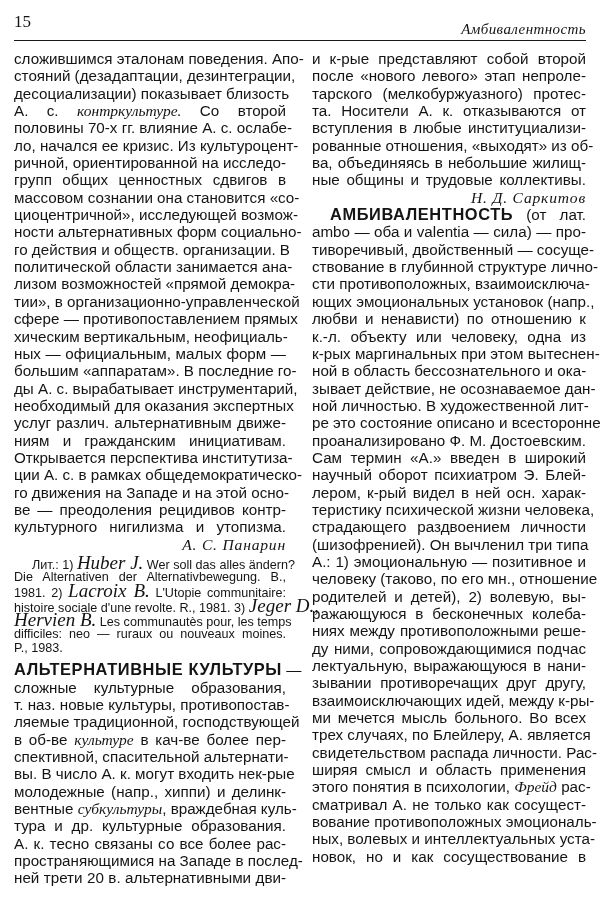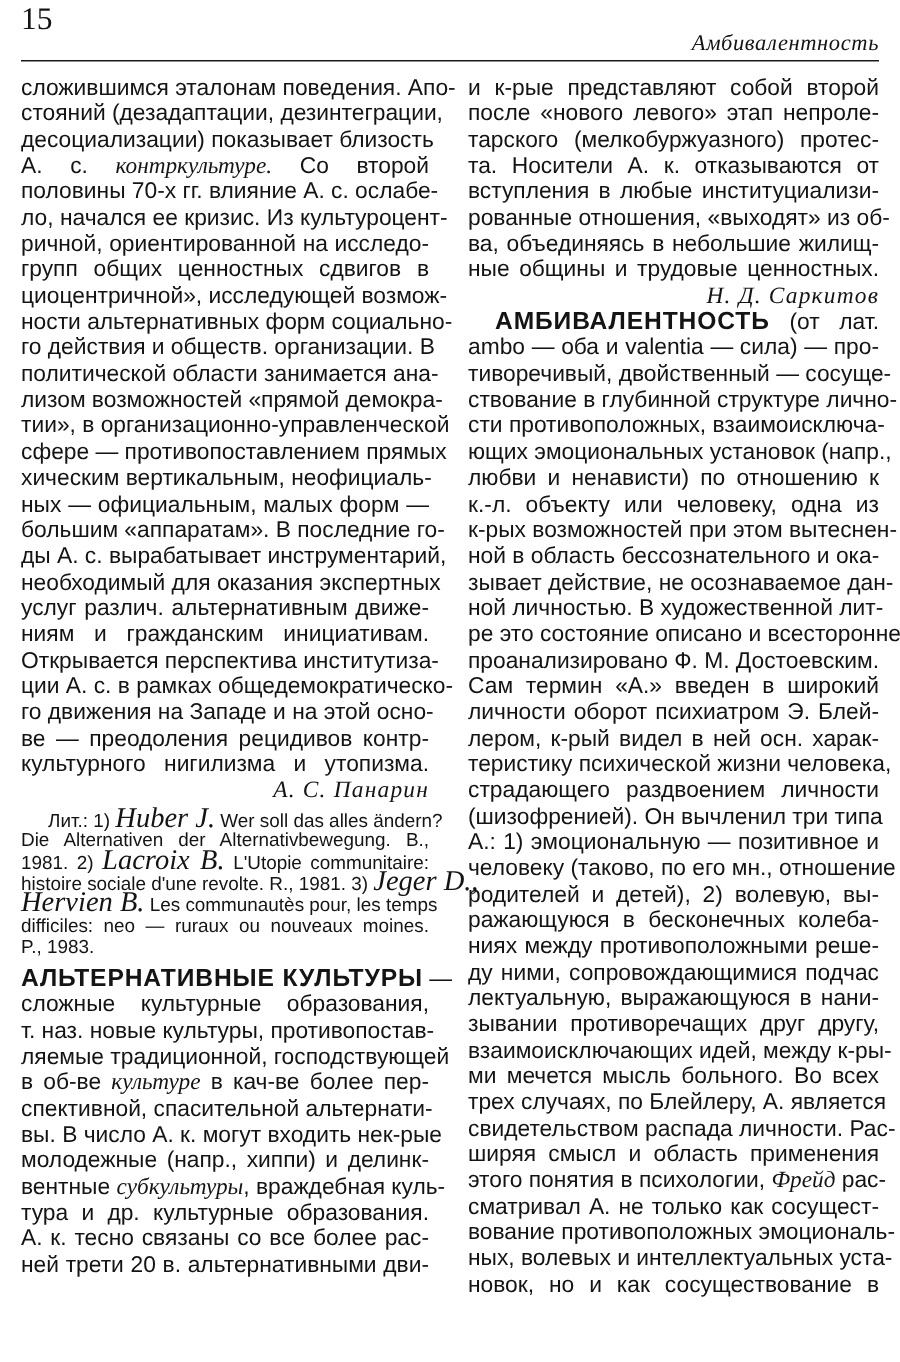--- a/index.html
+++ b/index.html
@@ -19,23 +19,23 @@
       position: absolute;
       left: 14px;
       top: 14px;
       width: 572px;
       height: 26px;
       border-bottom: 1.5px solid #1a1a1a;
     }
     .page-number {
       position: absolute;
       left: 0;
-      bottom: 18px;
+      bottom: 8px;
       font-family: "Liberation Serif", serif;
-      font-size: 21px;
+      font-size: 17px;
       line-height: 20px;
     }
     .running-head {
       position: absolute;
       right: 0;
       bottom: 1px;
       font-family: "Liberation Serif", serif;
       font-style: italic;
       font-size: 15px;
       line-height: 20px;
@@ -90,20 +90,21 @@
 <div class="column col-left">
   <div id="left-cont">
       <div class="line">сложившимся эталонам поведения. Апо-</div>
       <div class="line">стояний (дезадаптации, дезинтеграции,</div>
       <div class="line">десоциализации) показывает близость</div>
       <div class="line">А. с. <span class="it">контркультуре.</span> Со второй</div>
       <div class="line">половины 70-х гг. влияние А. с. ослабе-</div>
       <div class="line">ло, начался ее кризис. Из культуроцент-</div>
       <div class="line">ричной, ориентированной на исследо-</div>
       <div class="line">групп общих ценностных сдвигов в</div>
+      <div class="line">массовом сознании она становится «со-</div>
       <div class="line">циоцентричной», исследующей возмож-</div>
       <div class="line">ности альтернативных форм социально-</div>
       <div class="line">го действия и обществ. организации. В</div>
       <div class="line">политической области занимается ана-</div>
       <div class="line">лизом возможностей «прямой демокра-</div>
       <div class="line">тии», в организационно-управленческой</div>
       <div class="line">сфере — противопоставлением прямых</div>
       <div class="line">хическим вертикальным, неофициаль-</div>
       <div class="line">ных — официальным, малых форм —</div>
       <div class="line">большим «аппаратам». В последние го-</div>
@@ -136,55 +137,56 @@
       <div class="line">сложные культурные образования,</div>
       <div class="line">т. наз. новые культуры, противопостав-</div>
       <div class="line">ляемые традиционной, господствующей</div>
       <div class="line">в об-ве <span class="it">культуре</span> в кач-ве более пер-</div>
       <div class="line">спективной, спасительной альтернати-</div>
       <div class="line">вы. В число А. к. могут входить нек-рые</div>
       <div class="line">молодежные (напр., хиппи) и делинк-</div>
       <div class="line">вентные <span class="it">субкультуры</span>, враждебная куль-</div>
       <div class="line">тура и др. культурные образования.</div>
       <div class="line">А. к. тесно связаны со все более рас-</div>
+      <div class="line">пространяющимися на Западе в послед-</div>
       <div class="line">ней трети 20 в. альтернативными дви-</div>
     </div>
 </div>
 
 <div class="column col-right">
   <div id="right-cont">
       <div class="line">и к-рые представляют собой второй</div>
       <div class="line">после «нового левого» этап непроле-</div>
       <div class="line">тарского (мелкобуржуазного) протес-</div>
       <div class="line">та. Носители А. к. отказываются от</div>
       <div class="line">вступления в любые институциализи-</div>
       <div class="line">рованные отношения, «выходят» из об-</div>
       <div class="line">ва, объединяясь в небольшие жилищ-</div>
-      <div class="line">ные общины и трудовые ценностных.</div>
+      <div class="line">ные общины и трудовые коллективы.</div>
     </div>
   <div class="line right">
     <span class="author">Н. Д. Саркитов</span>
   </div>
   <div id="right-next">
       <div class="line indent"><span class="bold">АМБИВАЛЕНТНОСТЬ</span> (от лат.</div>
       <div class="line">ambo — оба и valentia — сила) — про-</div>
       <div class="line">тиворечивый, двойственный — сосуще-</div>
       <div class="line">ствование в глубинной структуре лично-</div>
       <div class="line">сти противоположных, взаимоисключа-</div>
       <div class="line">ющих эмоциональных установок (напр.,</div>
       <div class="line">любви и ненависти) по отношению к</div>
       <div class="line">к.-л. объекту или человеку, одна из</div>
-      <div class="line">к-рых возможностей при этом вытеснен-</div>
+      <div class="line">к-рых маргинальных при этом вытеснен-</div>
       <div class="line">ной в область бессознательного и ока-</div>
       <div class="line">зывает действие, не осознаваемое дан-</div>
       <div class="line">ной личностью. В художественной лит-</div>
       <div class="line">ре это состояние описано и всесторонне</div>
       <div class="line">проанализировано Ф. М. Достоевским.</div>
       <div class="line">Сам термин «А.» введен в широкий</div>
-      <div class="line">личности оборот психиатром Э. Блей-</div>
+      <div class="line">научный оборот психиатром Э. Блей-</div>
       <div class="line">лером, к-рый видел в ней осн. харак-</div>
       <div class="line">теристику психической жизни человека,</div>
       <div class="line">страдающего раздвоением личности</div>
       <div class="line">(шизофренией). Он вычленил три типа</div>
       <div class="line">А.: 1) эмоциональную — позитивное и</div>
       <div class="line">человеку (таково, по его мн., отношение</div>
       <div class="line">родителей и детей), 2) волевую, вы-</div>
       <div class="line">ражающуюся в бесконечных колеба-</div>
       <div class="line">ниях между противоположными реше-</div>
       <div class="line">ду ними, сопровождающимися подчас</div>

